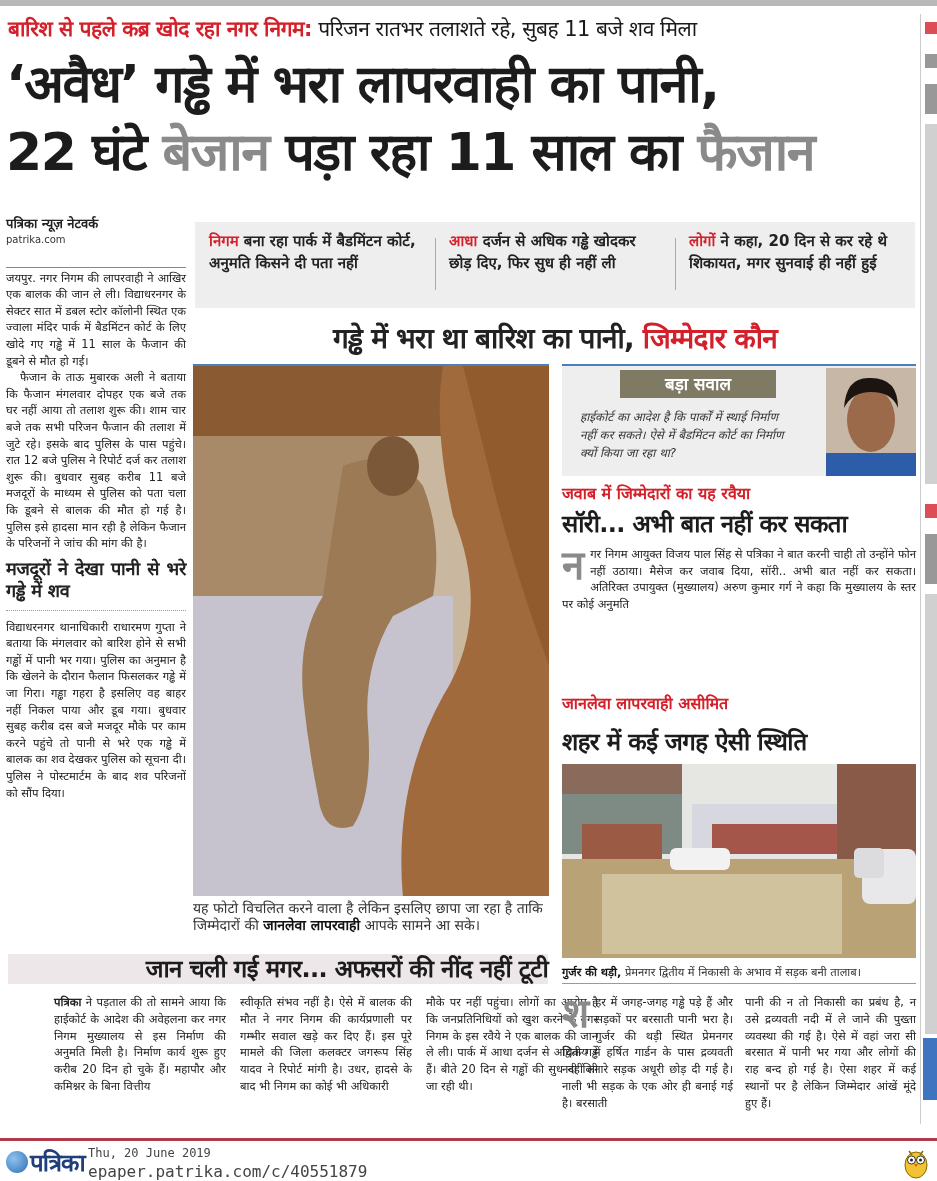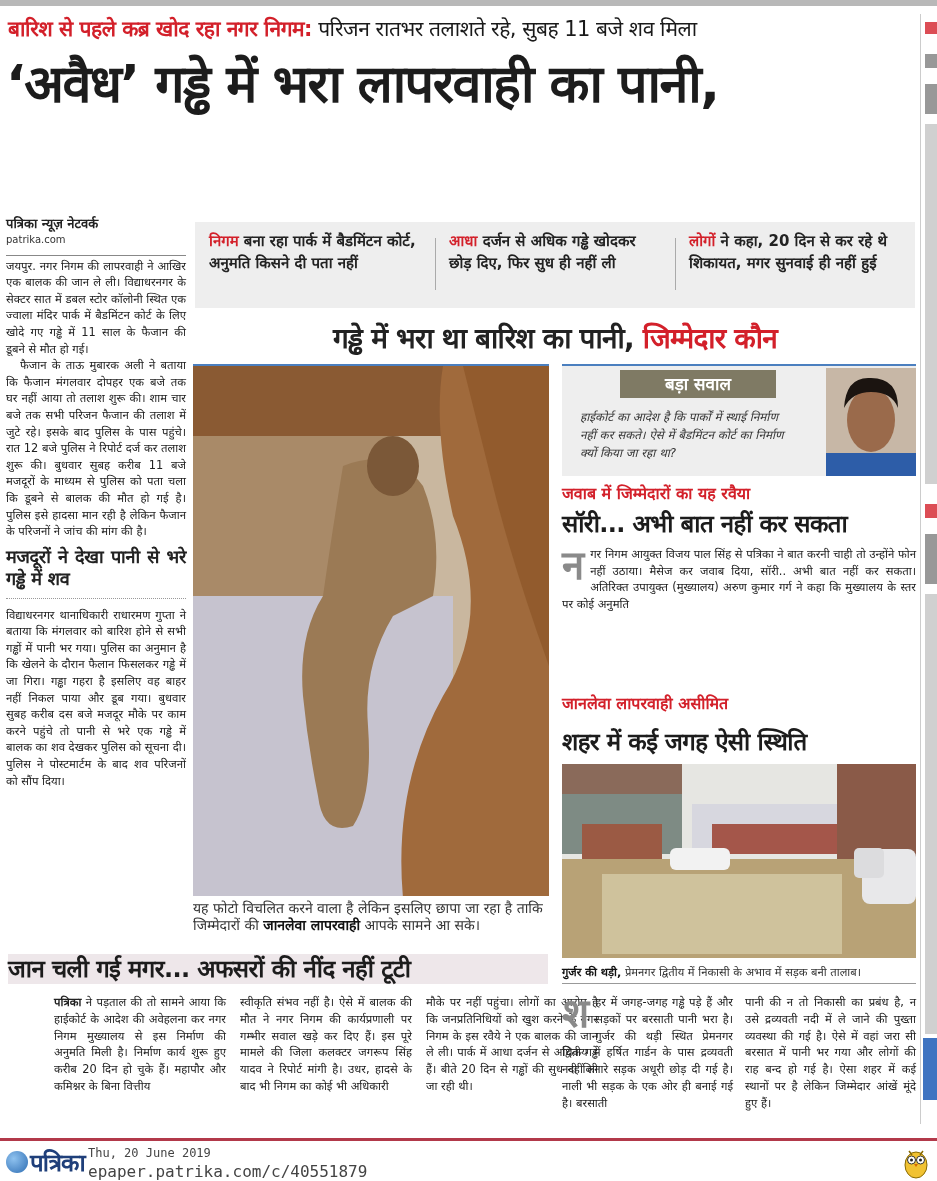--- a/index.html
+++ b/index.html
@@ -10,21 +10,21 @@
 
   .kicker { position: absolute; left: 8px; top: 14px; font-size: 21px; font-weight: normal; white-space: nowrap; letter-spacing: -0.5px; }
   .kicker .red { color: #d3202a; font-weight: bold; }
   .kicker .sep { color: #d3202a; font-weight: bold; }
 
   .headline { position: absolute; left: 6px; top: 50px; width: 905px; font-weight: bold; font-size: 52px; line-height: 68px; letter-spacing: -1.5px; color: #1c1c1c; white-space: nowrap; }
   .headline .grey { color: #8a8a8a; }
 
   .left-col { position: absolute; left: 6px; top: 216px; width: 180px; font-size: 11.4px; line-height: 16.6px; text-align: justify; color: #222; }
   .byline { font-weight: bold; font-size: 13px; line-height: 16px; }
-  .byline-url { font-size: 10px; color: #333; border-bottom: 1px solid #888; padding-bottom: 6px; margin-bottom: 2px; }
+  .byline-url { font-size: 10px; color: #333; border-bottom: 1px solid #888; padding-bottom: 18px; margin-bottom: 2px; }
   .para { text-indent: 0; }
   .para.indent { text-indent: 14px; }
   .sub-head { font-weight: bold; font-size: 18px; line-height: 22px; margin: 6px 0 8px; border-bottom: 1px dotted #999; padding-bottom: 8px; letter-spacing: -0.3px; }
 
   .teaser-band { position: absolute; left: 195px; top: 222px; width: 720px; height: 86px; background: #eeeeee; display: flex; }
   .teaser { flex: 1; padding: 8px 14px 0 14px; font-size: 15px; line-height: 22px; font-weight: bold; color: #222; position: relative; }
   .teaser + .teaser::before { content: ""; position: absolute; left: 0; top: 16px; height: 52px; border-left: 1px solid #aaa; }
   .teaser .red { color: #d3202a; }
 
   .mid-head { position: absolute; left: 195px; top: 318px; width: 720px; text-align: center; font-size: 28px; font-weight: bold; letter-spacing: -0.8px; color: #222; }
@@ -46,21 +46,21 @@
   .resp-cols .col { flex: 1; }
   .dropcap { float: left; font-size: 40px; line-height: 34px; color: #8a8a8a; font-weight: bold; margin-right: 6px; margin-top: 2px; }
 
   .limit-kicker { position: absolute; left: 562px; top: 692px; font-size: 16px; font-weight: bold; color: #d3202a; }
   .limit-head { position: absolute; left: 562px; top: 724px; font-size: 24px; font-weight: bold; color: #1c1c1c; letter-spacing: -0.6px; }
 
   .street-photo { position: absolute; left: 562px; top: 764px; width: 354px; height: 194px; overflow: hidden; background: #cfc6b4; }
   .street-caption { position: absolute; left: 562px; top: 964px; width: 354px; font-size: 11.3px; color: #333; border-bottom: 1px solid #999; padding-bottom: 4px; white-space: nowrap; }
   .street-caption b { color: #111; }
 
-  .bottom-head { position: absolute; left: 8px; top: 954px; width: 540px; height: 30px; background: #eee7ea; text-align: left; font-size: 24px; font-weight: bold; line-height: 30px; letter-spacing: -0.6px; color: #1c1c1c; }
+  .bottom-head { position: absolute; left: 8px; top: 954px; width: 540px; height: 30px; background: #eee7ea; text-align: right; font-size: 24px; font-weight: bold; line-height: 30px; letter-spacing: -0.6px; color: #1c1c1c; }
 
   .bottom-cols { position: absolute; left: 6px; top: 994px; width: 544px; display: flex; gap: 14px; font-size: 11.4px; line-height: 16.8px; text-align: justify; color: #222; margin-left: 48px; }
   .bottom-cols .col { flex: 1; }
   .bottom-cols b { font-weight: bold; }
 
   .right-bottom-cols { position: absolute; left: 562px; top: 994px; width: 354px; display: flex; gap: 12px; font-size: 11.4px; line-height: 16.8px; text-align: justify; color: #222; }
   .right-bottom-cols .col { flex: 1; }
 
   .edge { position: absolute; left: 920px; top: 14px; width: 17px; height: 1110px; overflow: hidden; border-left: 1px solid #ccc; }
   .edge .blk { position: absolute; left: 4px; width: 14px; background: #444; opacity: 0.55; }
@@ -79,20 +79,26 @@
 
 <div class="topbar"></div>
 
 <div class="kicker">
   <span class="red">बारिश से पहले कब्र खोद रहा नगर निगम</span><span class="sep">:</span>
   <span>परिजन रातभर तलाशते रहे, सुबह 11 बजे शव मिला</span>
 </div>
 
 <div class="headline">
   <div>‘अवैध’ गड्ढे में भरा लापरवाही का पानी,</div>
+  <div>
+    <span>22 घंटे</span>
+    <span class="grey">बेजान</span>
+    <span>पड़ा रहा 11 साल का</span>
+    <span class="grey">फैजान</span>
+  </div>
 </div>
 
 <div class="left-col">
   <div class="byline">पत्रिका न्यूज़ नेटवर्क</div>
   <div class="byline-url">patrika.com</div>
   <p class="para">जयपुर. नगर निगम की लापरवाही ने आखिर एक बालक की जान ले ली। विद्याधरनगर के सेक्टर सात में डबल स्टोर कॉलोनी स्थित एक ज्वाला मंदिर पार्क में बैडमिंटन कोर्ट के लिए खोदे गए गड्ढे में 11 साल के फैजान की डूबने से मौत हो गई।</p>
   <p class="para indent">फैजान के ताऊ मुबारक अली ने बताया कि फैजान मंगलवार दोपहर एक बजे तक घर नहीं आया तो तलाश शुरू की। शाम चार बजे तक सभी परिजन फैजान की तलाश में जुटे रहे। इसके बाद पुलिस के पास पहुंचे। रात 12 बजे पुलिस ने रिपोर्ट दर्ज कर तलाश शुरू की। बुधवार सुबह करीब 11 बजे मजदूरों के माध्यम से पुलिस को पता चला कि डूबने से बालक की मौत हो गई है। पुलिस इसे हादसा मान रही है लेकिन फैजान के परिजनों ने जांच की मांग की है।</p>
   <div class="sub-head">मजदूरों ने देखा पानी से भरे गड्ढे में शव</div>
   <p class="para">विद्याधरनगर थानाधिकारी राधारमण गुप्ता ने बताया कि मंगलवार को बारिश होने से सभी गड्ढों में पानी भर गया। पुलिस का अनुमान है कि खेलने के दौरान फैलान फिसलकर गड्ढे में जा गिरा। गड्ढा गहरा है इसलिए वह बाहर नहीं निकल पाया और डूब गया। बुधवार सुबह करीब दस बजे मजदूर मौके पर काम करने पहुंचे तो पानी से भरे एक गड्ढे में बालक का शव देखकर पुलिस को सूचना दी। पुलिस ने पोस्टमार्टम के बाद शव परिजनों को सौंप दिया।</p>
 </div>

